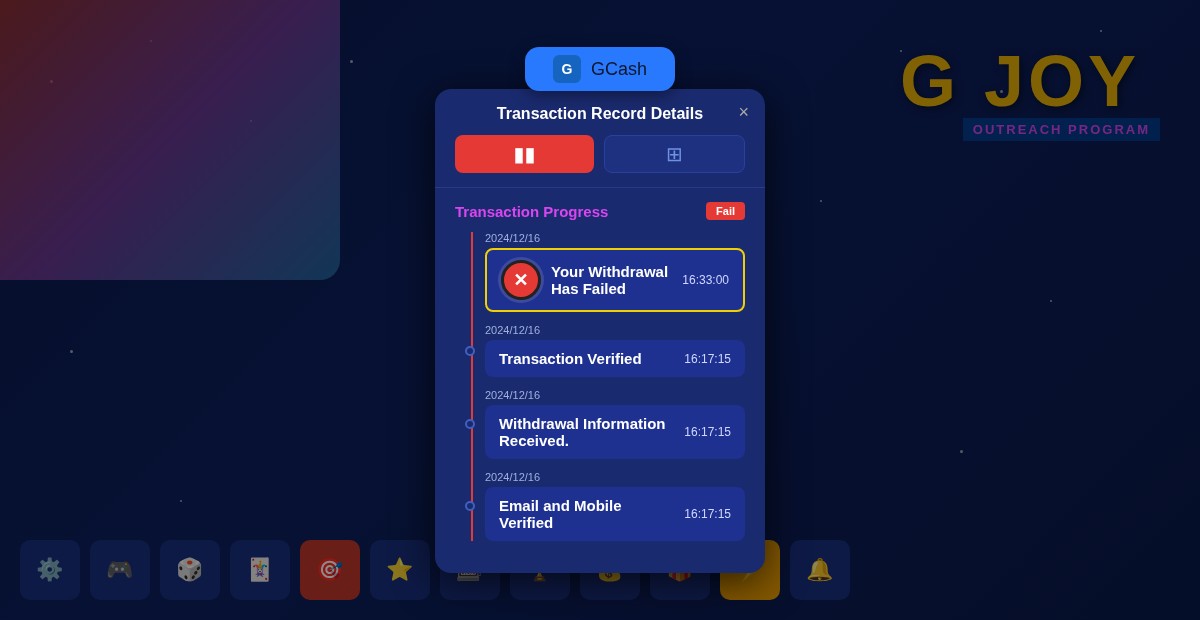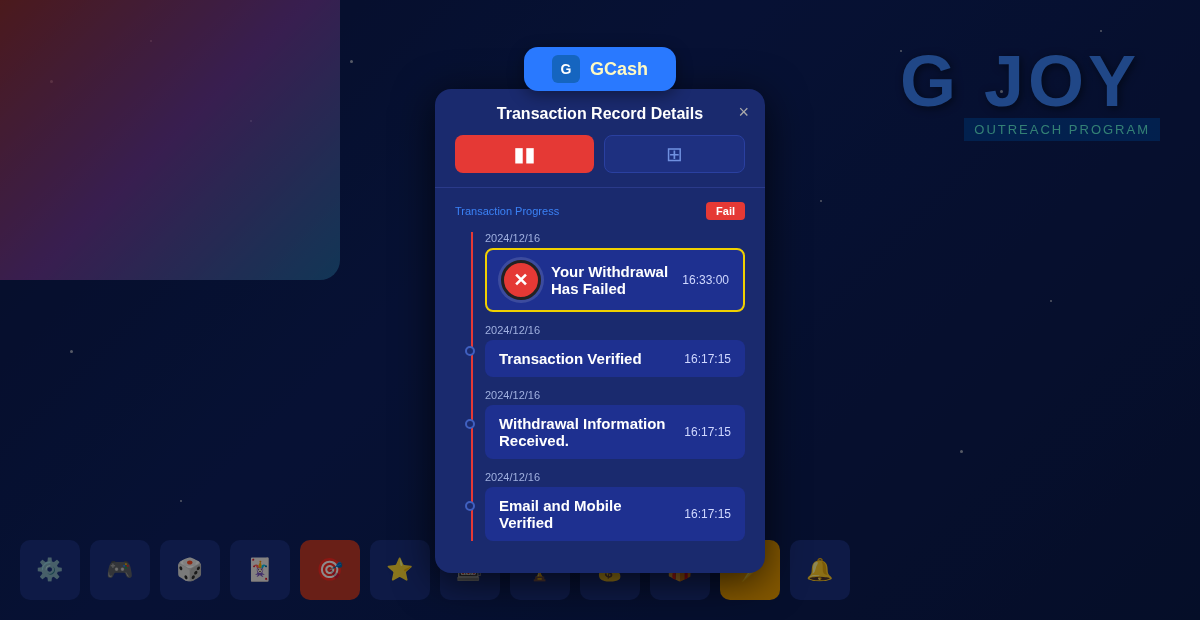--- a/index.html
+++ b/index.html
@@ -46,33 +46,33 @@
       border-radius: 0 0 20px 0;
     }
 
     .bg-joy-text {
       position: absolute;
       right: 60px;
       top: 40px;
       z-index: 2;
       font-size: 72px;
       font-weight: 900;
-      color: #3b82f6;
+      color: #eab308;
       letter-spacing: 4px;
       text-shadow: 2px 2px 8px rgba(0,0,0,0.5);
     }
 
     .bg-outreach {
       position: absolute;
       right: 40px;
       top: 118px;
       z-index: 2;
       font-size: 13px;
-      font-weight: normal;
-      color: #5eead4;
+      font-weight: bold;
+      color: #d946ef;
       letter-spacing: 2px;
       background: rgba(0,80,180,0.6);
       padding: 4px 10px;
       border-radius: 0;
     }
 
     .bg-bottom-icons {
       position: absolute;
       bottom: 0;
       left: 0;
@@ -136,22 +136,22 @@
       border-radius: 6px;
       display: flex;
       align-items: center;
       justify-content: center;
       color: white;
       font-weight: 900;
       font-size: 14px;
     }
 
     .gcash-label {
-      color: #fef9c3;
-      font-weight: bold;
+      color: #0f172a;
+      font-weight: normal;
       font-size: 18px;
     }
 
     
     .modal {
       background: #1a2a6e;
       border-radius: 16px;
       width: 330px;
       padding: 0 0 20px 0;
       box-shadow: 0 8px 40px rgba(0,0,0,0.7);
@@ -225,23 +225,23 @@
 
     
     .progress-header {
       display: flex;
       align-items: center;
       justify-content: space-between;
       padding: 0 20px 12px;
     }
 
     .progress-title {
-      color: #3b82f6;
-      font-weight: normal;
-      font-size: 11px;
+      color: #d946ef;
+      font-weight: bold;
+      font-size: 15px;
     }
 
     .fail-badge {
       background: #e53935;
       color: white;
       font-size: 11px;
       font-weight: bold;
       padding: 3px 10px;
       border-radius: 4px;
     }

